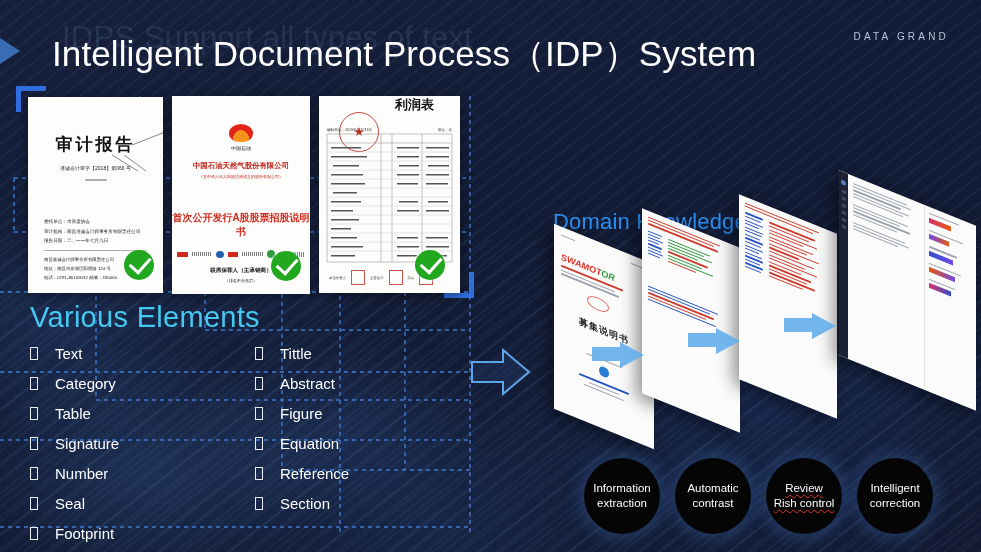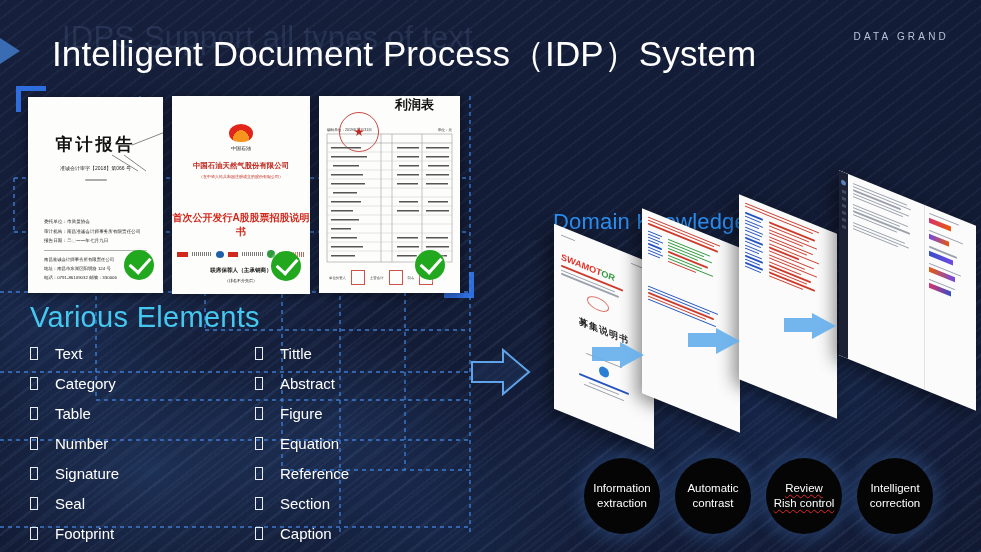--- a/index.html
+++ b/index.html
@@ -363,28 +363,28 @@
     <div class="ve-item">
         <span class="ve-bullet"></span>
         <span>Category</span>
       </div>
     <div class="ve-item">
         <span class="ve-bullet"></span>
         <span>Table</span>
       </div>
     <div class="ve-item">
         <span class="ve-bullet"></span>
+        <span>Signature</span>
+      </div>
+    <div class="ve-item">
+        <span class="ve-bullet"></span>
         <span>Number</span>
       </div>
     <div class="ve-item">
         <span class="ve-bullet"></span>
-        <span>Signature</span>
-      </div>
-    <div class="ve-item">
-        <span class="ve-bullet"></span>
         <span>Seal</span>
       </div>
     <div class="ve-item">
         <span class="ve-bullet"></span>
         <span>Footprint</span>
       </div>
   </div>
 
   <div class="ve-col c2">
     <div class="ve-item">
@@ -403,24 +403,20 @@
         <span class="ve-bullet"></span>
         <span>Equation</span>
       </div>
     <div class="ve-item">
         <span class="ve-bullet"></span>
         <span>Reference</span>
       </div>
     <div class="ve-item">
         <span class="ve-bullet"></span>
         <span>Section</span>
-      </div>
-    <div class="ve-item">
-        <span class="ve-bullet"></span>
-        <span>Caption</span>
       </div>
   </div>
 
   <div class="hollow-arrow">
     <svg width="62" height="52" viewBox="0 0 62 52">
       <path d="M2,16 L33,16 L33,4 L59,26 L33,48 L33,36 L2,36 Z" fill="rgba(40,70,120,.30)" stroke="#5fa3e8" stroke-width="2"></path>
     </svg>
   </div>
 
   <div class="panel-stage">

